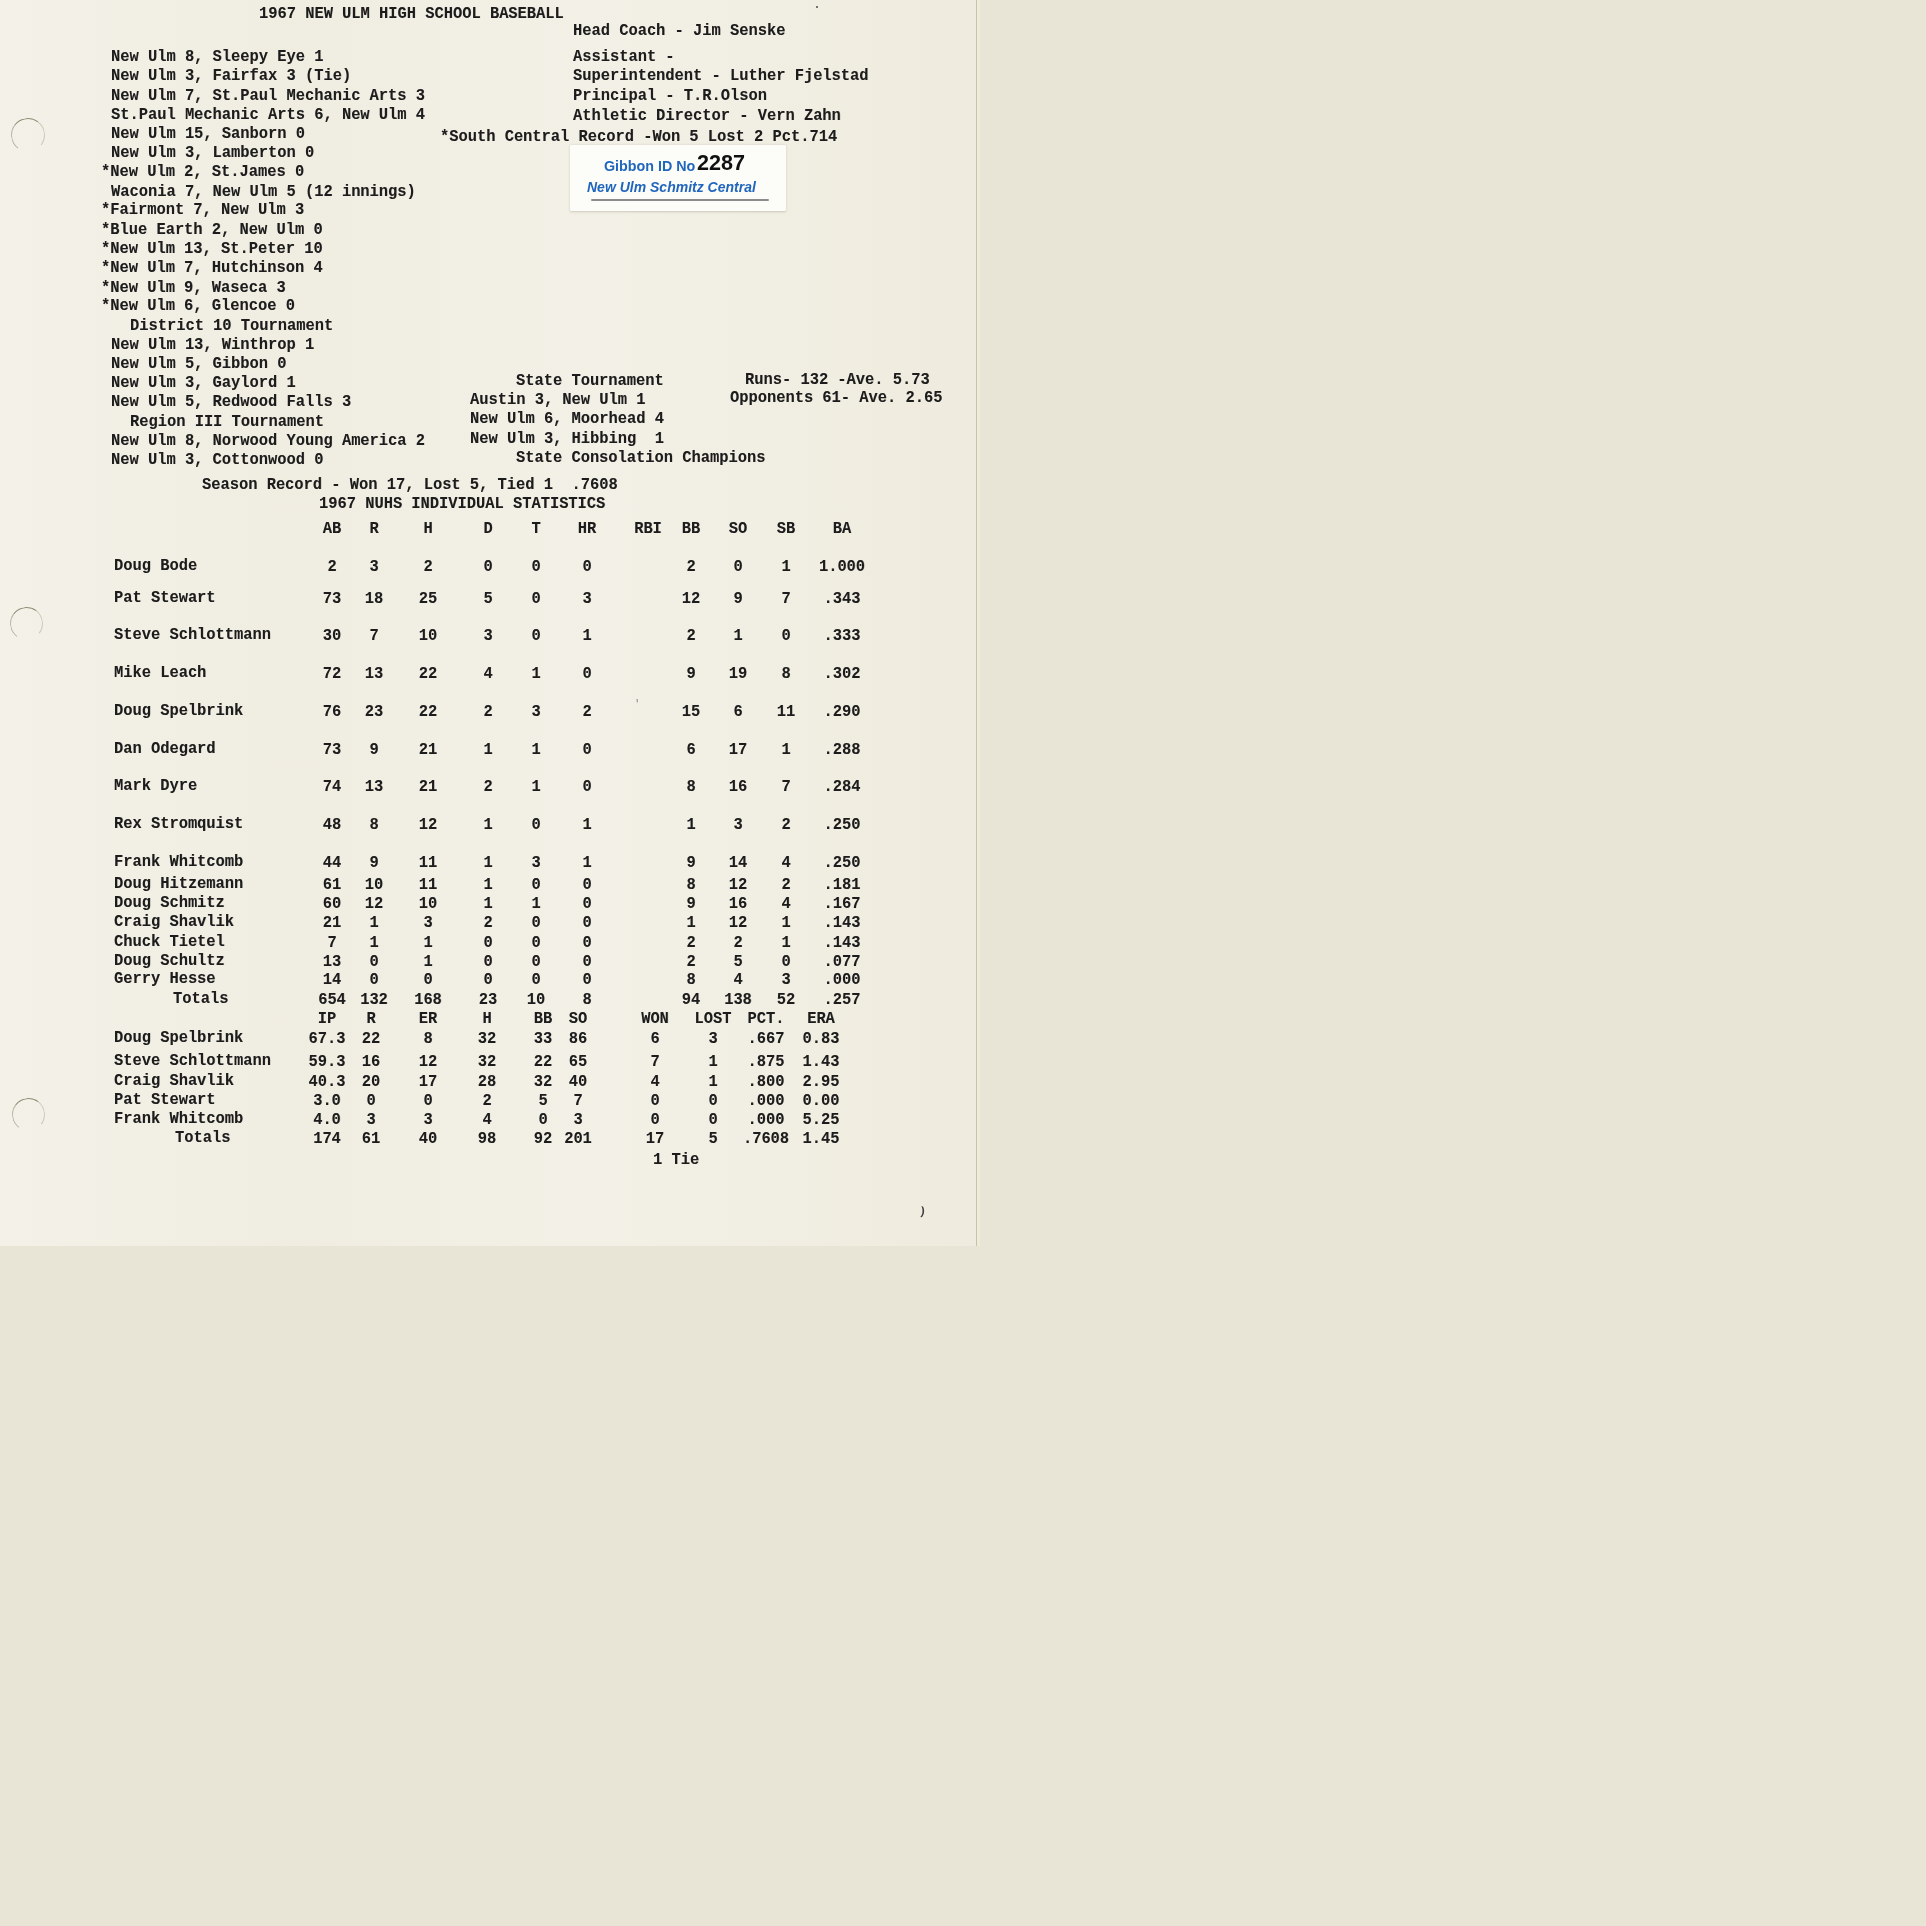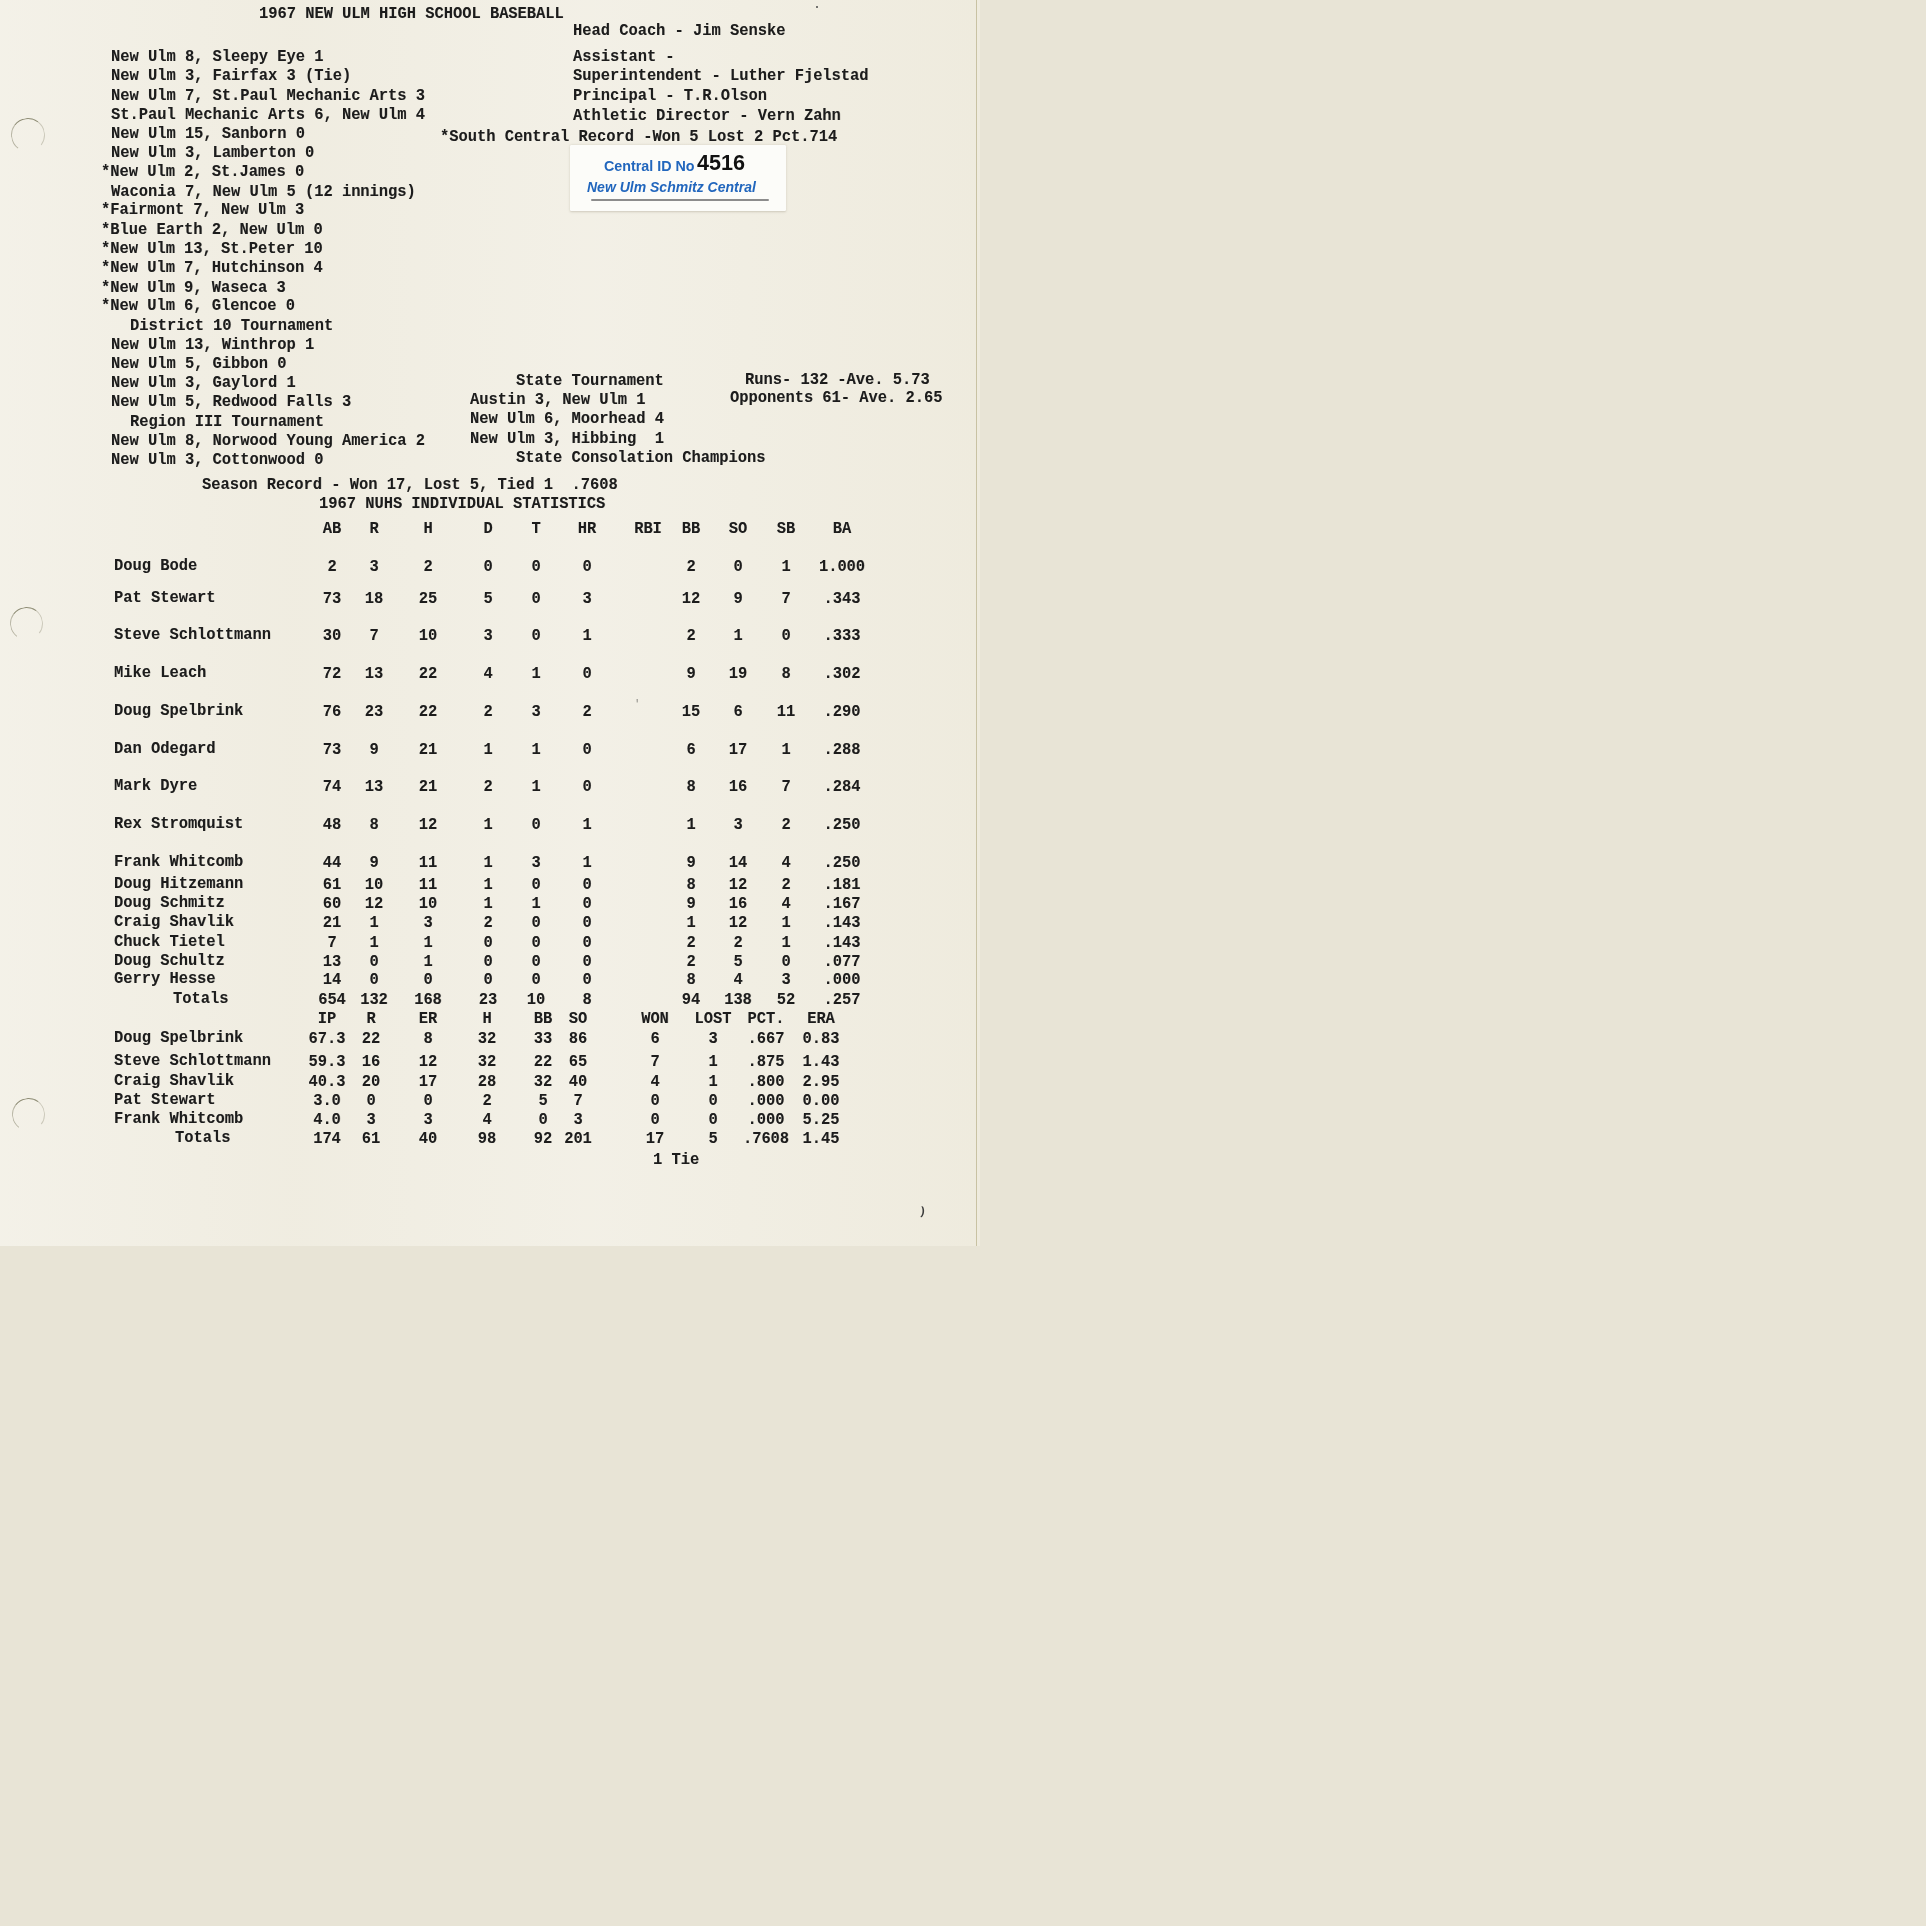--- a/index.html
+++ b/index.html
@@ -37,22 +37,22 @@
 
   <div class="t" style="left:573px;top:22px;">Head Coach - Jim Senske</div>
   <div class="t" style="left:573px;top:48px;">Assistant -</div>
   <div class="t" style="left:573px;top:67px;">Superintendent - Luther Fjelstad</div>
   <div class="t" style="left:573px;top:87px;">Principal - T.R.Olson</div>
   <div class="t" style="left:573px;top:107px;">Athletic Director - Vern Zahn</div>
 
   <div class="t" style="left:440px;top:128px;">*South Central Record -Won 5 Lost 2 Pct.714</div>
 
   <div class="sticker">
-    <span class="lbl">Central ID No</span>
-    <span class="num">4516</span>
+    <span class="lbl">Gibbon ID No</span>
+    <span class="num">2287</span>
     <span class="org">New Ulm Schmitz Central</span>
     <span class="bar"></span>
   </div>
 
   <div id="games-list">
       <div class="t" style="left: 111px; top: 48px;">New Ulm 8, Sleepy Eye 1</div>
       <div class="t" style="left: 111px; top: 67px;">New Ulm 3, Fairfax 3 (Tie)</div>
       <div class="t" style="left: 111px; top: 87px;">New Ulm 7, St.Paul Mechanic Arts 3</div>
       <div class="t" style="left: 111px; top: 106px;">St.Paul Mechanic Arts 6, New Ulm 4</div>
       <div class="t" style="left: 111px; top: 125px;">New Ulm 15, Sanborn 0</div>

